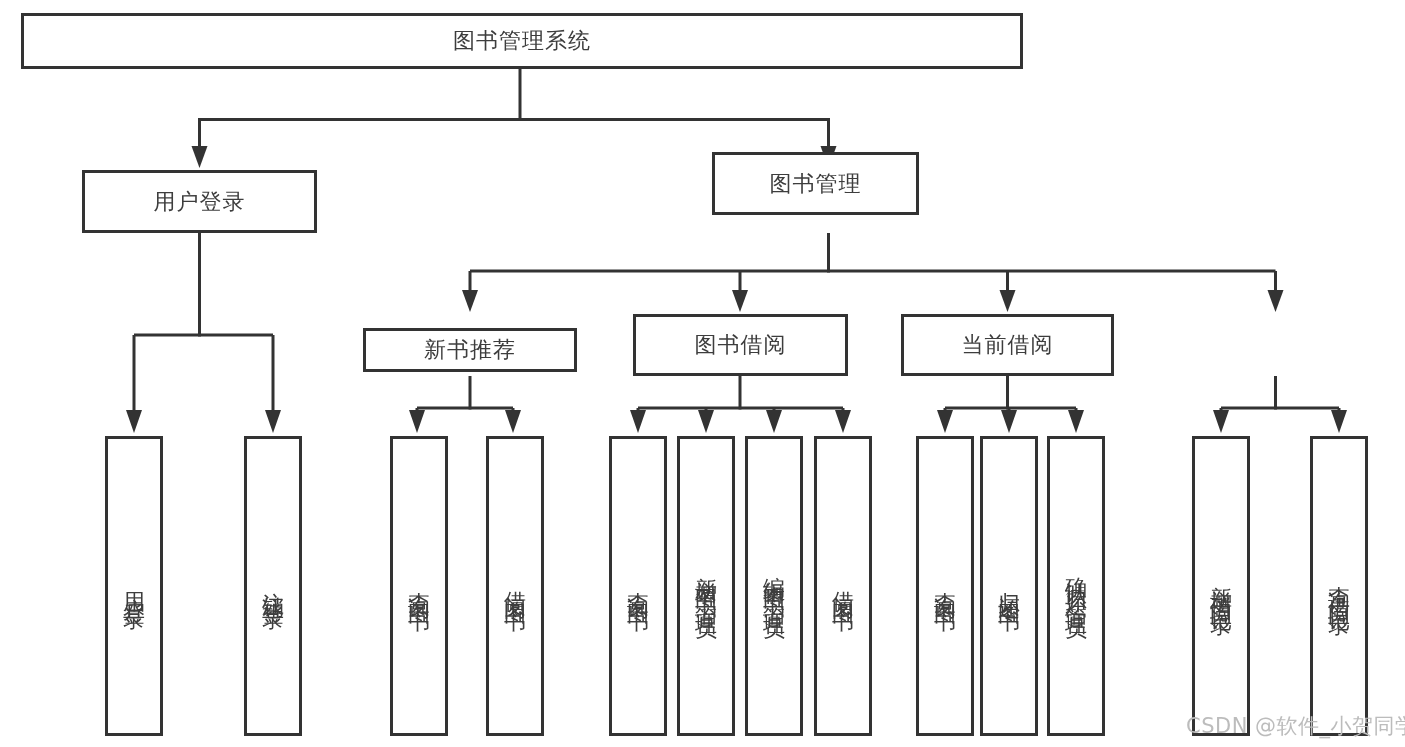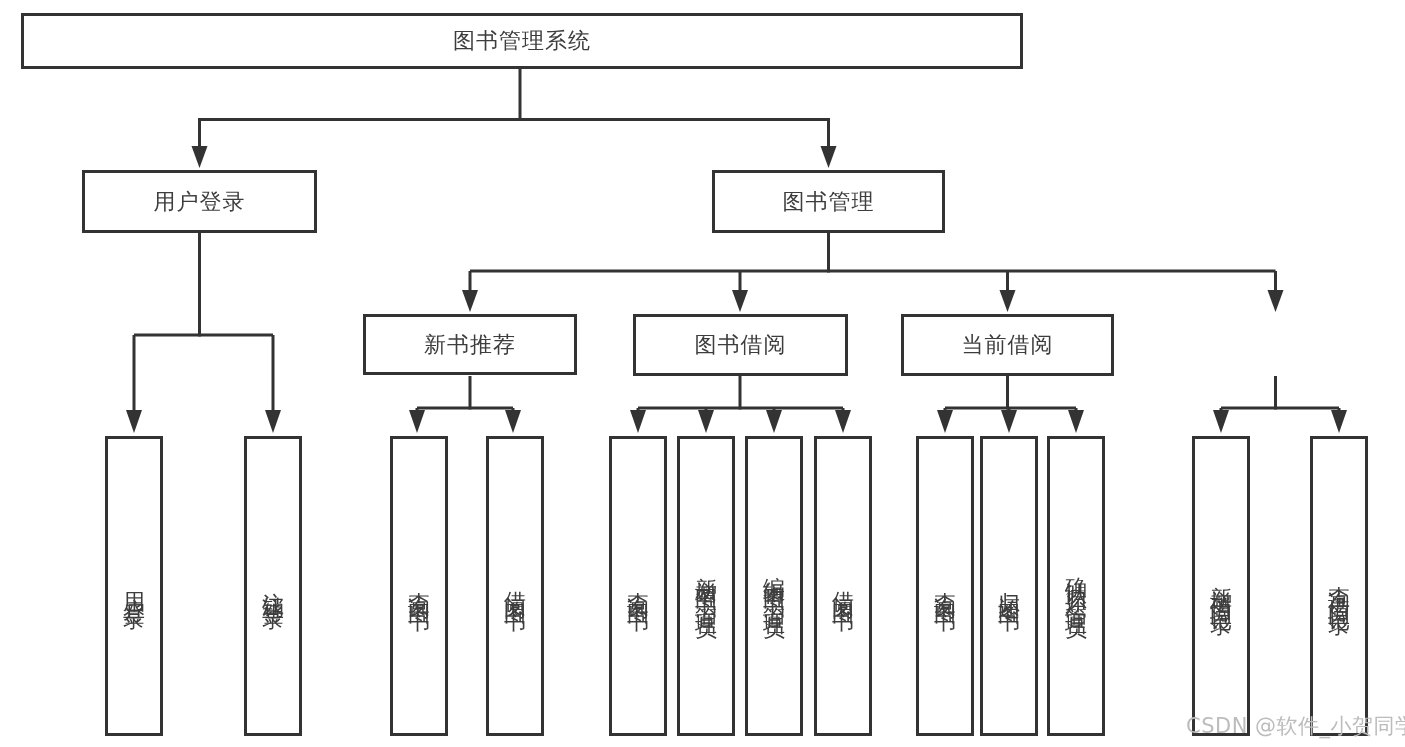--- a/index.html
+++ b/index.html
@@ -42,22 +42,22 @@
     top: 436px;
     writing-mode: vertical-rl;
     text-orientation: mixed;
     text-align: center;
     line-height: 52px;
     letter-spacing: 6px;
   }
   
   .n-root { left: 21px;   top: 13px;  width: 1002px; height: 56px; }
   .n-l2a  { left: 82px;   top: 170px; width: 235px;  height: 63px; }
-  .n-l2b  { left: 712px;  top: 170px; width: 233px;  height: 63px; }
-  .n-g0   { left: 363px;  top: 314px; width: 214px;  height: 61px; }
+  .n-l2b  { left: 712px;  top: 152px; width: 207px;  height: 63px; }
+  .n-g0   { left: 363px;  top: 328px; width: 214px;  height: 44px; }
   .n-g1   { left: 633px;  top: 314px; width: 215px;  height: 62px; }
   .n-g2   { left: 901px;  top: 314px; width: 213px;  height: 62px; }
   .n-g3   { left: 1169px; top: 314px; width: 213px;  height: 62px; }
   
   .n-v0  { left: 105px; }
   .n-v1  { left: 244px; }
   .n-v2  { left: 390px; }
   .n-v3  { left: 486px; }
   .n-v4  { left: 609px; }
   .n-v5  { left: 677px; }

